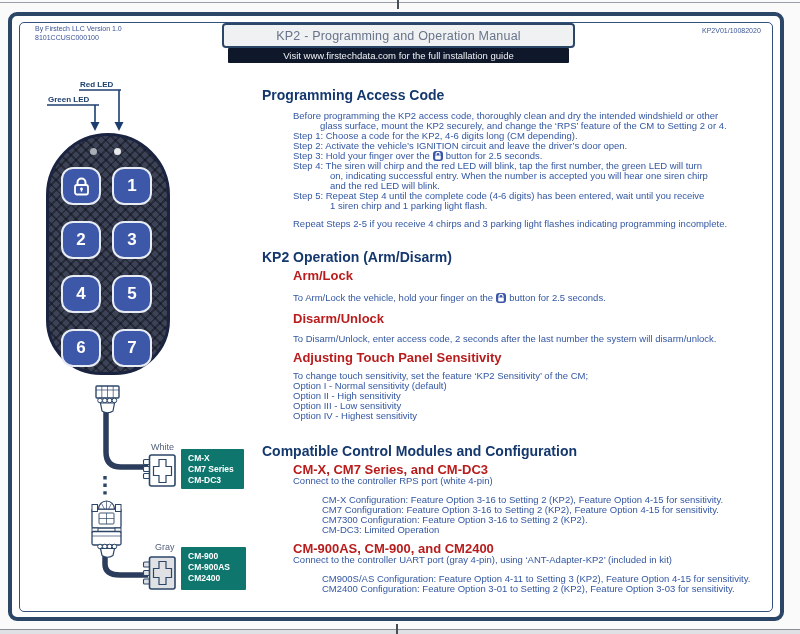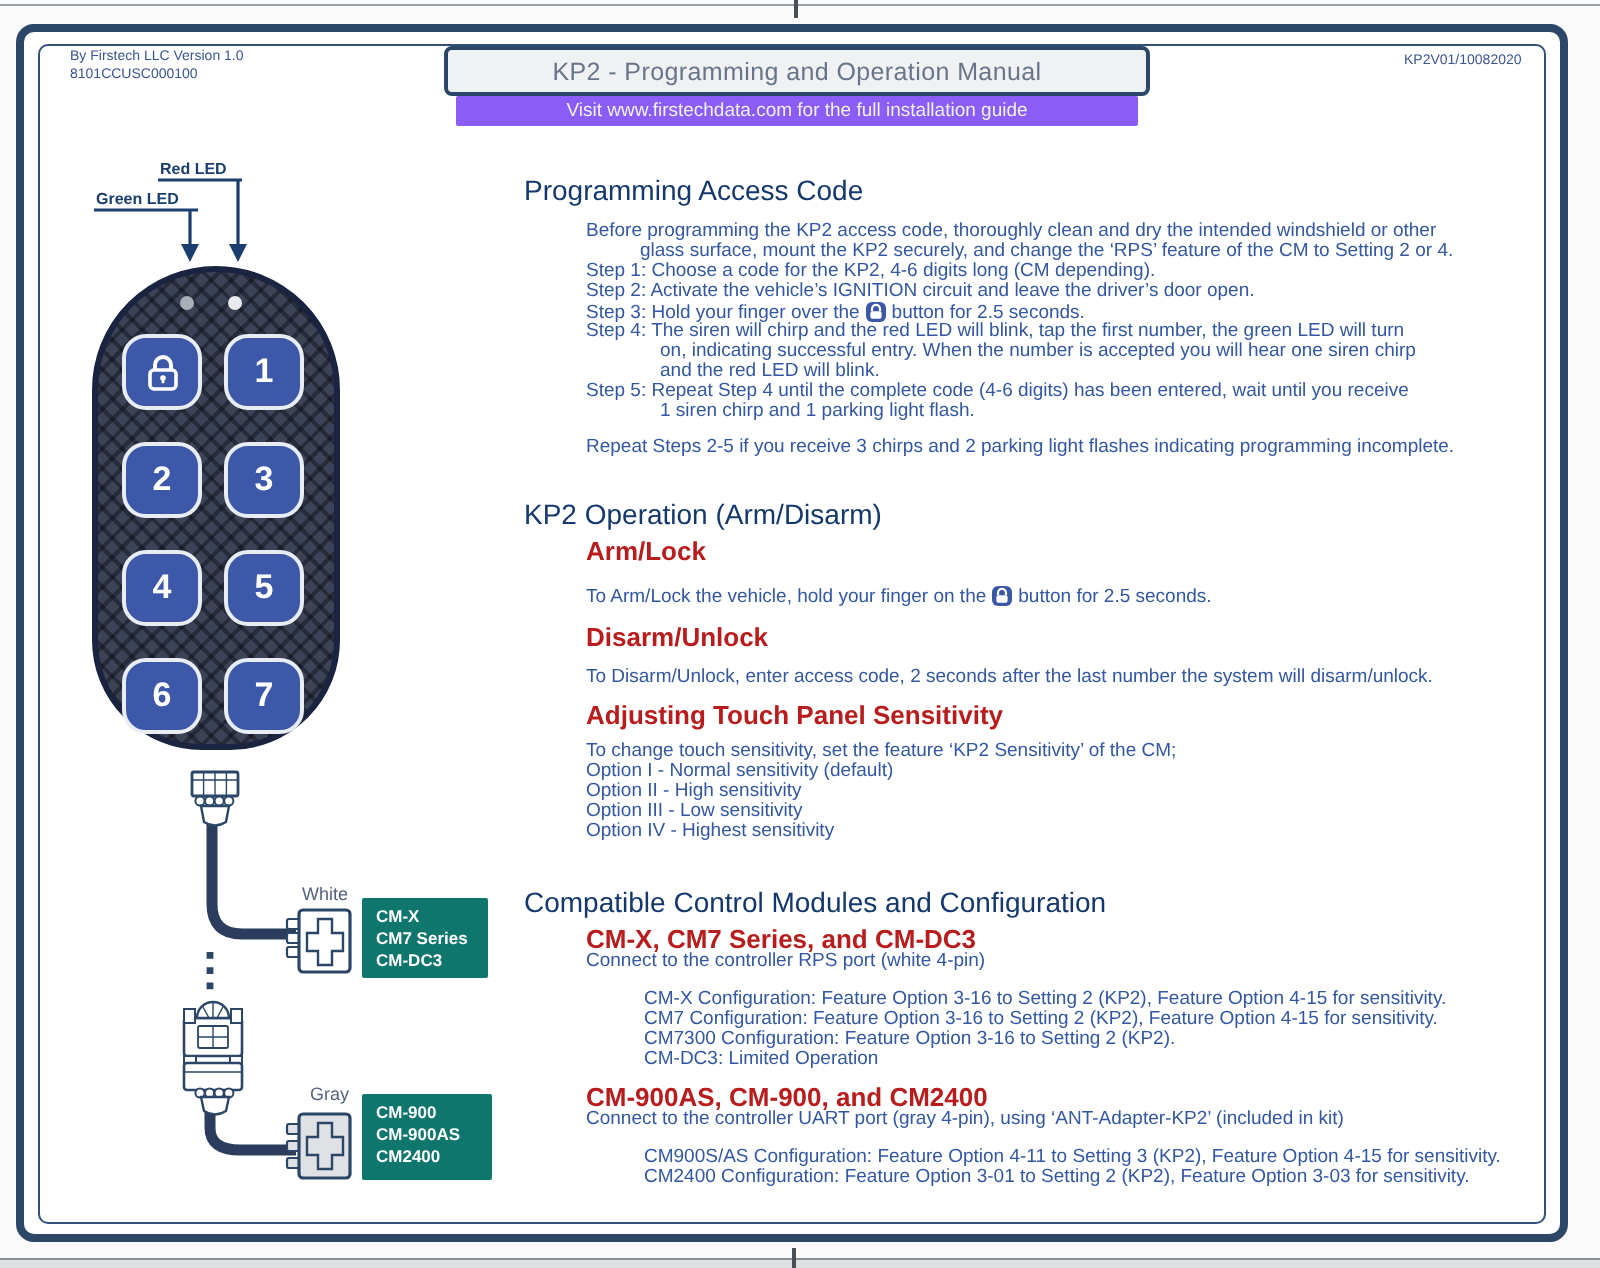--- a/index.html
+++ b/index.html
@@ -10,24 +10,24 @@
   .frame{left:8px;top:12px;width:776px;height:609px;background:#fff;
          border:4px solid #2c4668;border-radius:9px;box-sizing:border-box;}
   .frame-inner{left:19px;top:22px;width:754px;height:590px;border:1px solid #33507a;
                border-radius:5px;box-sizing:border-box;}
   
   .tiny{font-size:7px;line-height:8.5px;color:#3a5494;white-space:nowrap;}
   .title-box{left:222px;top:23px;width:353px;height:25px;background:#f0f1f2;
              border:2px solid #2c4668;border-radius:4px;box-sizing:border-box;
              display:flex;align-items:center;justify-content:center;
              font-size:12.5px;color:#68748a;letter-spacing:.2px;}
-  .banner{left:228px;top:48px;width:341px;height:15px;background:#8b5cf6;color:#eef1f5;
+  .banner{left:228px;top:48px;width:341px;height:15px;background:#0f172a;color:#eef1f5;
           font-size:9.5px;display:flex;align-items:center;justify-content:center;border-radius:1px;}
   
-  .h1{font-size:14px;font-weight:normal;color:#14386e;white-space:nowrap;}
+  .h1{font-size:14px;font-weight:bold;color:#14386e;white-space:nowrap;}
   .h2{font-size:13px;font-weight:bold;color:#b91c1c;white-space:nowrap;}
   .body-line{font-size:9.5px;line-height:10px;color:#3357a2;white-space:nowrap;}
   .mini-lock{display:inline-block;width:10px;height:10px;background:#3b57a8;border-radius:3px;
              vertical-align:-2px;margin:0 3px;line-height:0;}
   
   .keypad{left:46px;top:133px;width:124px;height:242px;box-sizing:border-box;
           background-color:#3d4357;
           background-image:
             repeating-linear-gradient(45deg, rgba(8,10,18,.42) 0 2px, transparent 2px 7px),
             repeating-linear-gradient(135deg, rgba(8,10,18,.42) 0 2px, transparent 2px 7px);
@@ -177,21 +177,21 @@
     <span>Step 3: Hold your finger over the</span><span class="mini-lock"><svg width="10" height="10" viewBox="0 0 10 10">
           <path d="M3 4.6 V3.4 a2 2 0 0 1 4 0 V4.6" fill="none" stroke="#fff" stroke-width="1.1"></path>
           <rect x="2.2" y="4.6" width="5.6" height="3.8" rx="1" fill="#fff"></rect>
         </svg></span><span>button for 2.5 seconds.</span>
   </div>
   <div class="abs body-line" style="left:293px;top:161px;">Step 4: The siren will chirp and the red LED will blink, tap the first number, the green LED will turn</div>
   <div class="abs body-line" style="left:330px;top:171px;">on, indicating successful entry.  When the number is accepted you will hear one siren chirp</div>
   <div class="abs body-line" style="left:330px;top:181px;">and the red LED will blink.</div>
   <div class="abs body-line" style="left:293px;top:191px;">Step 5: Repeat Step 4 until the complete code (4-6 digits) has been entered, wait until you receive</div>
   <div class="abs body-line" style="left:330px;top:201px;">1 siren chirp and 1 parking light flash.</div>
-  <div class="abs body-line" style="left:293px;top:219px;">Repeat Steps 2-5 if you receive 3 chirps and 2 parking light flashes indicating programming incomplete.</div>
+  <div class="abs body-line" style="left:293px;top:219px;">Repeat Steps 2-5 if you receive 4 chirps and 3 parking light flashes indicating programming incomplete.</div>
 
   <div class="abs h1" style="left:262px;top:249px;">KP2 Operation (Arm/Disarm)</div>
   <div class="abs h2" style="left:293px;top:268px;">Arm/Lock</div>
   <div class="abs body-line" style="left:293px;top:293px;">
     <span>To Arm/Lock the vehicle, hold your finger on the</span><span class="mini-lock"><svg width="10" height="10" viewBox="0 0 10 10">
           <path d="M3 4.6 V3.4 a2 2 0 0 1 4 0 V4.6" fill="none" stroke="#fff" stroke-width="1.1"></path>
           <rect x="2.2" y="4.6" width="5.6" height="3.8" rx="1" fill="#fff"></rect>
         </svg></span><span>button for 2.5 seconds.</span>
   </div>
   <div class="abs h2" style="left:293px;top:311px;">Disarm/Unlock</div>

